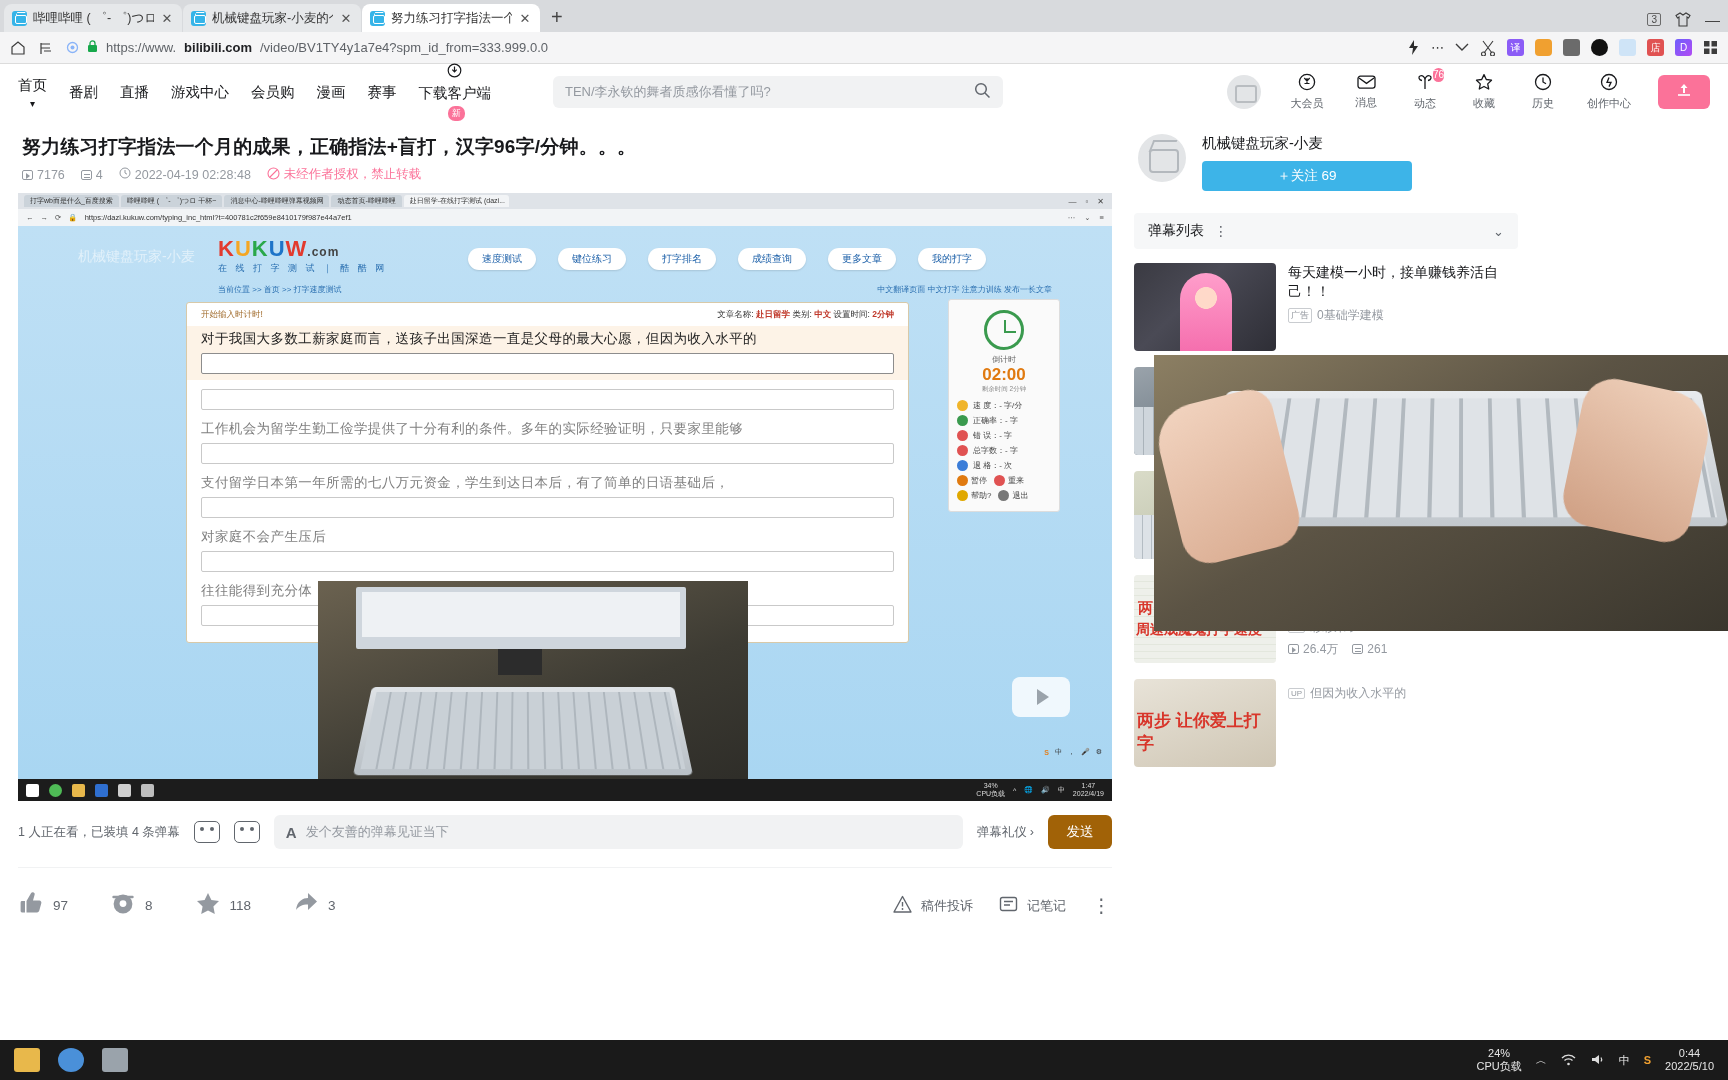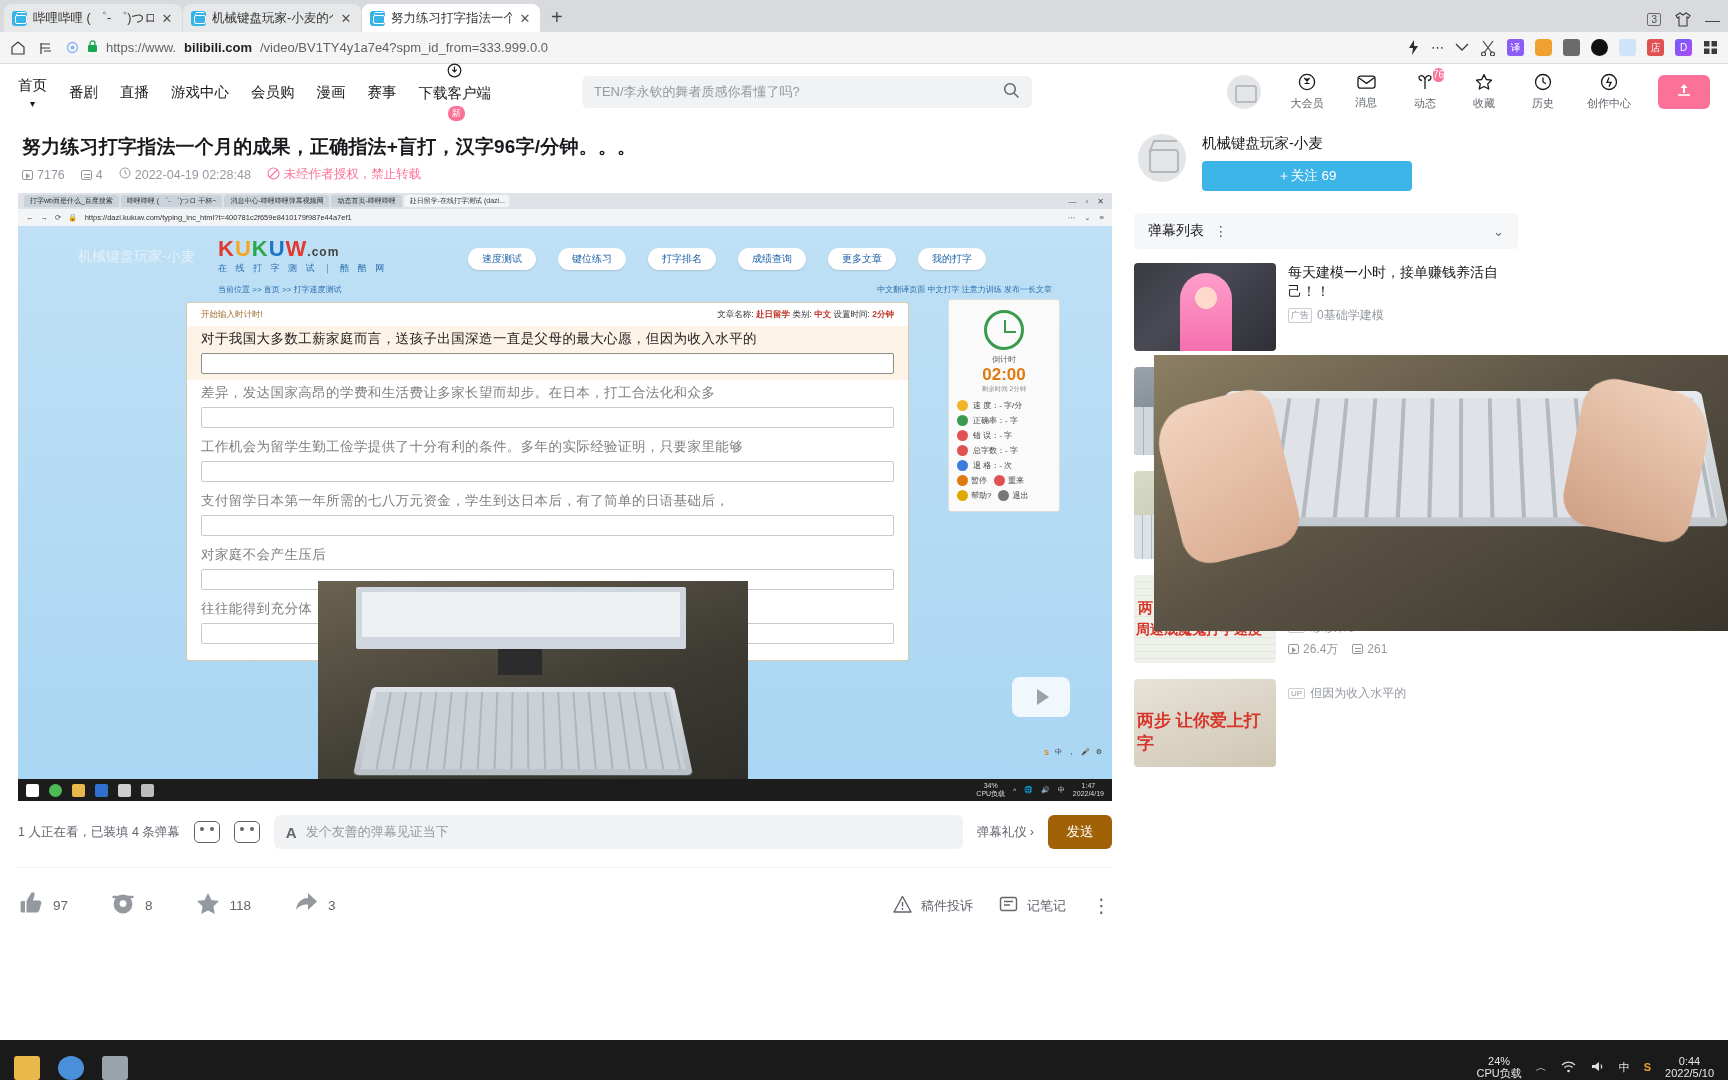--- a/index.html
+++ b/index.html
@@ -59,21 +59,21 @@
   
   .bili-header {
     height:56px; display:flex; align-items:center; padding:0 18px; background:#fff;
   }
   .nav-left { display:flex; align-items:center; gap:22px; font-size:14.5px; color:#18191c;}
   .nav-left .item { display:flex; align-items:center; gap:3px; white-space:nowrap;flex-direction:column;}
   .badge-new {
     background:#fb7299; color:#fff; font-size:9px; border-radius:7px;
     padding:1px 4px; margin-left:3px;
   }
-  .search-wrap { margin-left:91px; flex:0 0 450px; }
+  .search-wrap { margin-left:62px; flex:0 0 450px; }
   .search-box {
     height:32px; background:#f1f2f3; border-radius:6px; display:flex;
     align-items:center; padding:0 12px; font-size:13px; color:#9499a0;
   }
   .search-box .sicon { margin-left:auto; color:#61666d; font-size:15px;}
   .nav-right { margin-left:auto; display:flex; align-items:center; gap:17px;}
   .nr-item { width:42px; display:flex; flex-direction:column; align-items:center;
              gap:2px; font-size:11px; color:#61666d; position:relative;}
   .nr-item .gico { font-size:17px; line-height:17px; color:#18191c;}
   .avatar-top {
@@ -271,21 +271,21 @@
   .th4 .redtxt2{position:absolute;left:2px;top:46px;font-size:14px;font-weight:bold;color:#d8352a;
      letter-spacing:0;white-space:nowrap;}
   .th4 .codebg{position:absolute;inset:0;background:repeating-linear-gradient(180deg,#eef0ea 0 6px,#e3e7dd 6px 7px);
      font-size:5px;color:#556;}
   .th5{background:linear-gradient(160deg,#e8e3d8,#cfc6b4);}
   .th5 .redtxt{position:absolute;left:3px;top:30px;font-size:17px;font-weight:bold;color:#d8352a;}
   .rec.partial{overflow:hidden;}
   
   .os-bar{
     position:fixed;left:0;bottom:0;width:1728px;height:40px;background:#1a1a1a;
-    display:flex;align-items:flex-end;gap:18px;padding:0 14px;
+    display:flex;align-items:center;gap:18px;padding:0 14px;
   }
   .os-ico{width:26px;height:24px;border-radius:3px;}
   .os-right{margin-left:auto;display:flex;align-items:center;gap:14px;color:#e6e6e6;font-size:11px;}
   .os-cpu{text-align:center;line-height:1.15;font-size:11px;}
   .os-time{text-align:center;line-height:1.15;font-size:11px;}
 </style>
 </head>
 <body>
 
 <div class="chrome-tabbar">
@@ -586,21 +586,20 @@
                 <b>中文</b>
                 <span>设置时间:</span>
                 <b>2分钟</b>
               </span>
             </div>
             <div class="kk-row hl">
               <div class="kk-text">对于我国大多数工薪家庭而言，送孩子出国深造一直是父母的最大心愿，但因为收入水平的</div>
               <div class="kk-input focus"></div>
             </div>
             <div class="kk-row">
-              <div class="kk-text dim">差异，发达国家高昂的学费和生活费让多家长望而却步。在日本，打工合法化和众多</div>
               <div class="kk-input"></div>
             </div>
             <div class="kk-row">
               <div class="kk-text dim">工作机会为留学生勤工俭学提供了十分有利的条件。多年的实际经验证明，只要家里能够</div>
               <div class="kk-input"></div>
             </div>
             <div class="kk-row">
               <div class="kk-text dim">支付留学日本第一年所需的七八万元资金，学生到达日本后，有了简单的日语基础后，</div>
               <div class="kk-input"></div>
             </div>

